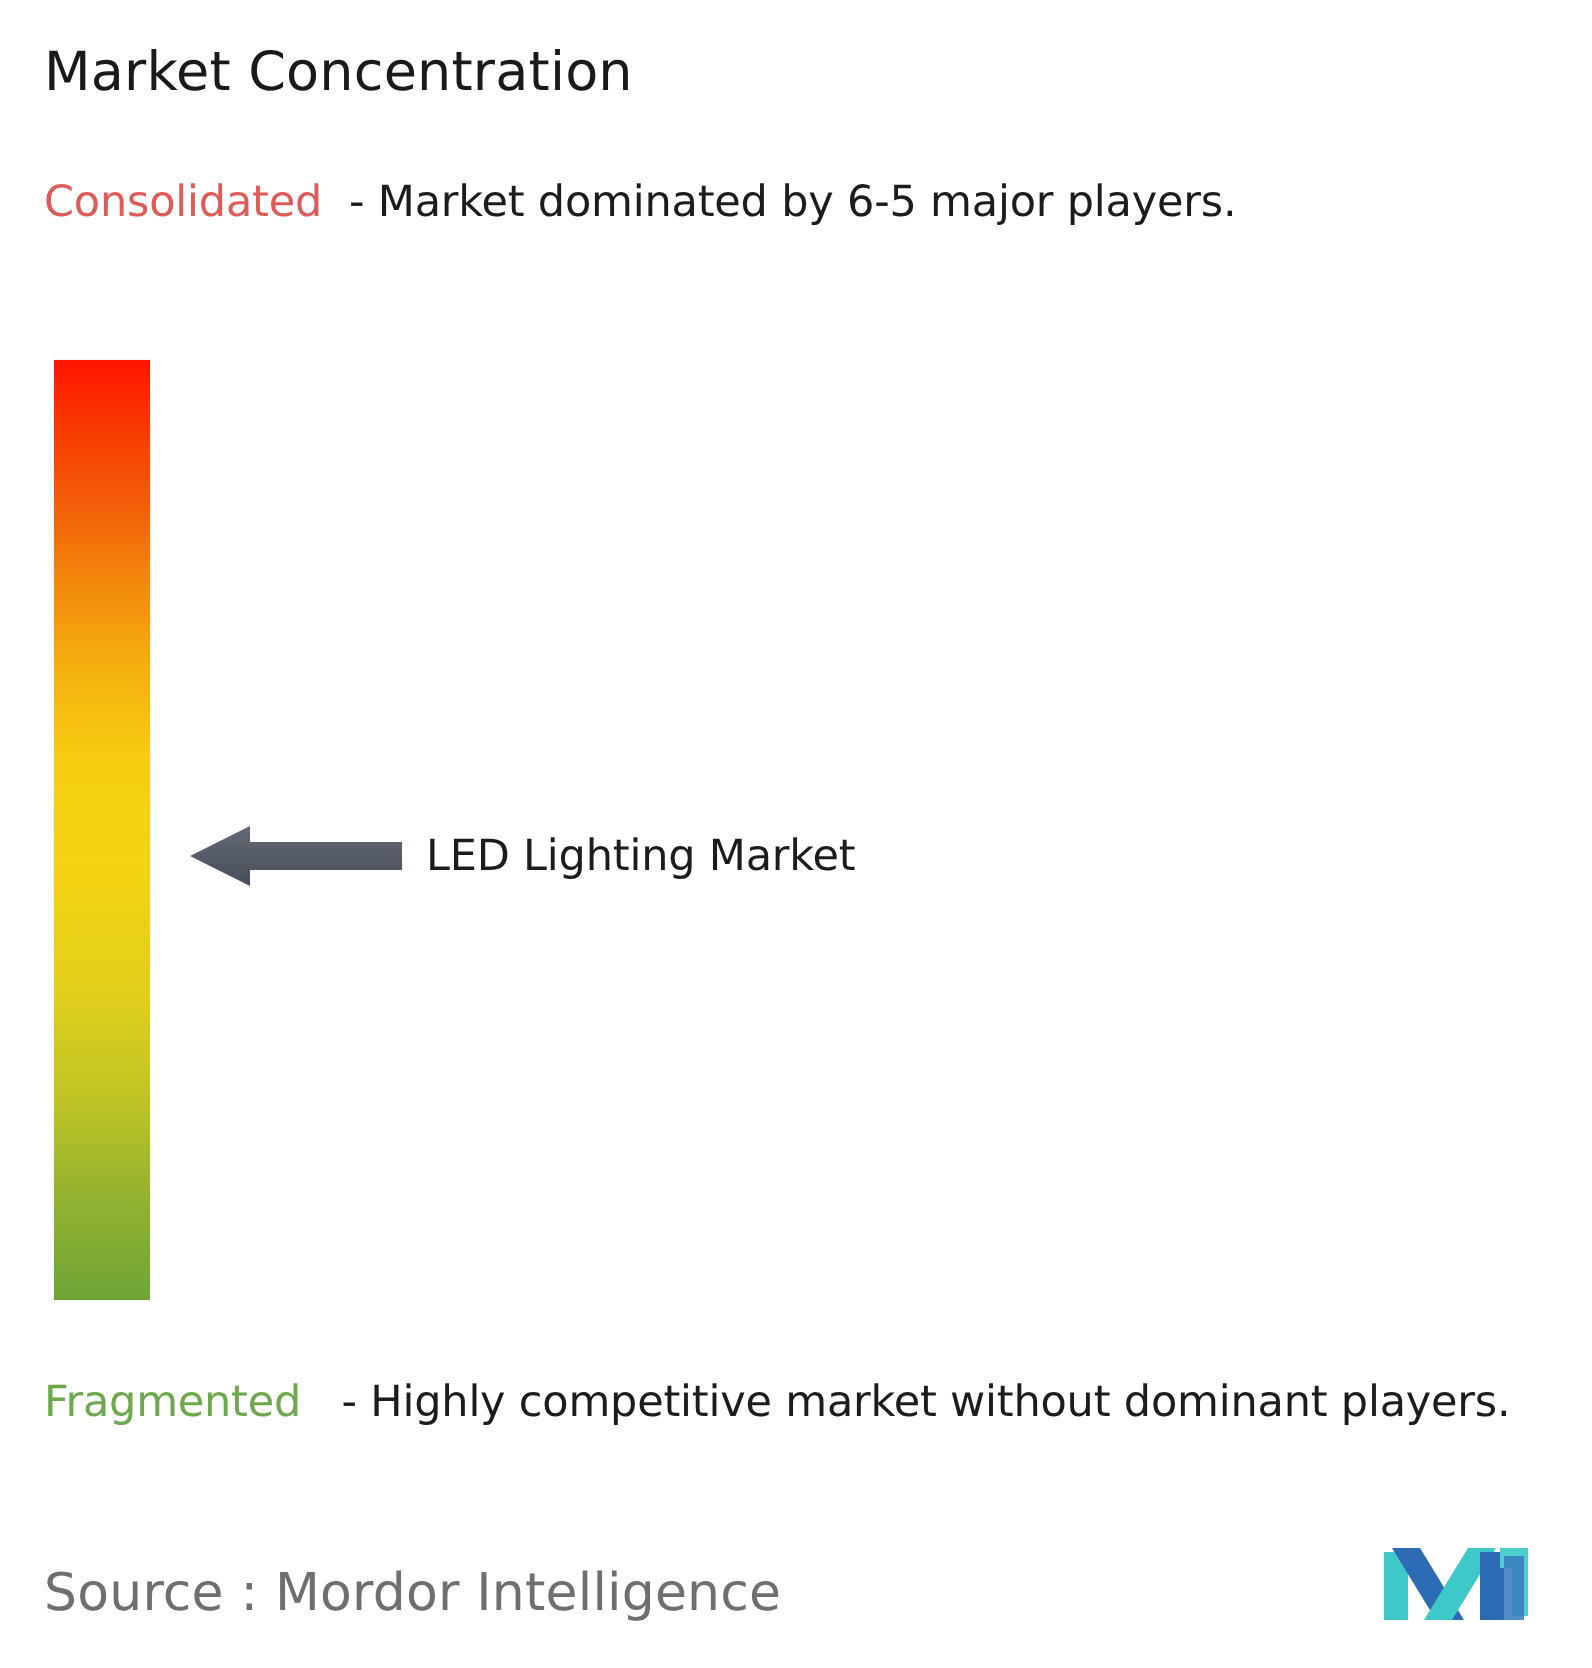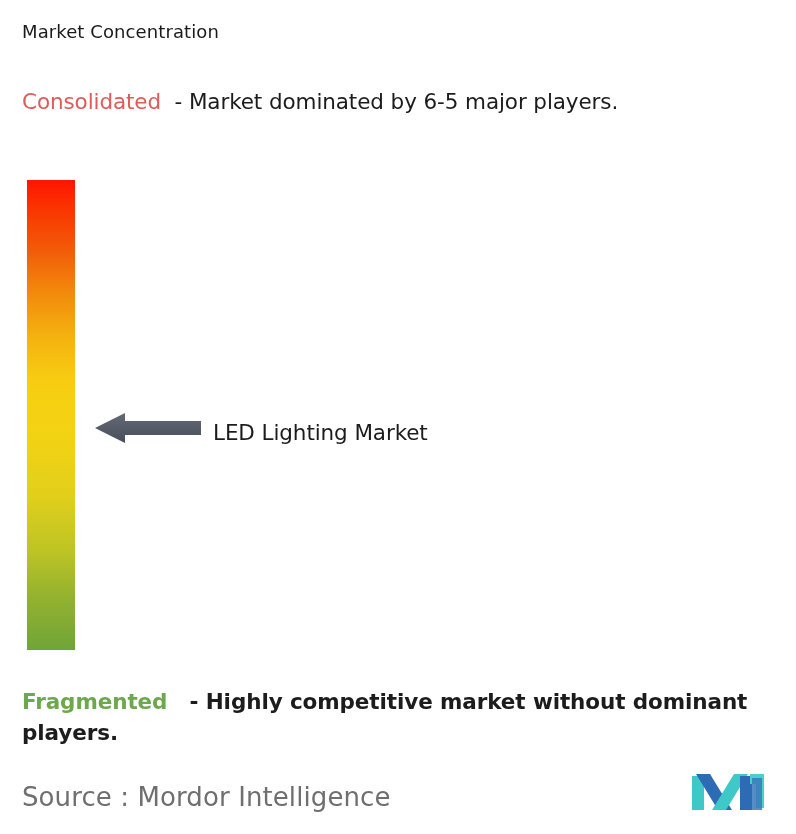--- a/index.html
+++ b/index.html
@@ -7,35 +7,34 @@
     width:796px; height:834px;
     background:#ffffff;
     font-family:"DejaVu Sans", sans-serif;
     overflow:hidden;
   }
   .page { position:relative; width:796px; height:834px; background:#fff; }
 
   
   .chart-title {
     position:absolute; left:22px; top:21px;
-    font-size:18px; font-weight:400; color:#1a1a1a;
+    font-size:27px; font-weight:400; color:#1a1a1a;
     letter-spacing:0.1px; white-space:nowrap;
   }
 
   
   .caption-top {
     position:absolute; left:22px; top:86px; width:745px;
     font-size:21.5px; line-height:31px; color:#1c1c1c;
     letter-spacing:-0.1px;
   }
   .caption-bottom {
     position:absolute; left:22px; top:686px; width:770px;
     font-size:21.5px; line-height:31px; color:#1c1c1c;
     letter-spacing:-0.1px;
-    font-weight:bold;
   }
   .kw-consolidated { color:#dd5b58;text-align:center; }
   .kw-fragmented   { color:#6da84d; }
   .kw-sep { white-space:pre; }
 
   
   .scale-bar {
     position:absolute; left:27px; top:180px;
     width:48px; height:470px;
     background:linear-gradient(to bottom,
@@ -50,21 +49,21 @@
         #e2cf1b 67%,
         #bdc425 79%,
         #97b32e 88%,
         #6fa538 100%);
     box-shadow:0 0 1px rgba(0,0,0,0.12);
   }
 
   
   .pointer-row {
     position:absolute; left:95px; top:411px;
-    display:flex; align-items:flex-end; height:34px;
+    display:flex; align-items:center; height:34px;
   }
   .arrow {
     position:relative; width:106px; height:34px; flex:none;
   }
   .arrow svg { display:block; }
   .pointer-label {
     margin-left:12px;
     font-size:21.5px; color:#1c1c1c; white-space:nowrap;
     letter-spacing:-0.1px;
   }

